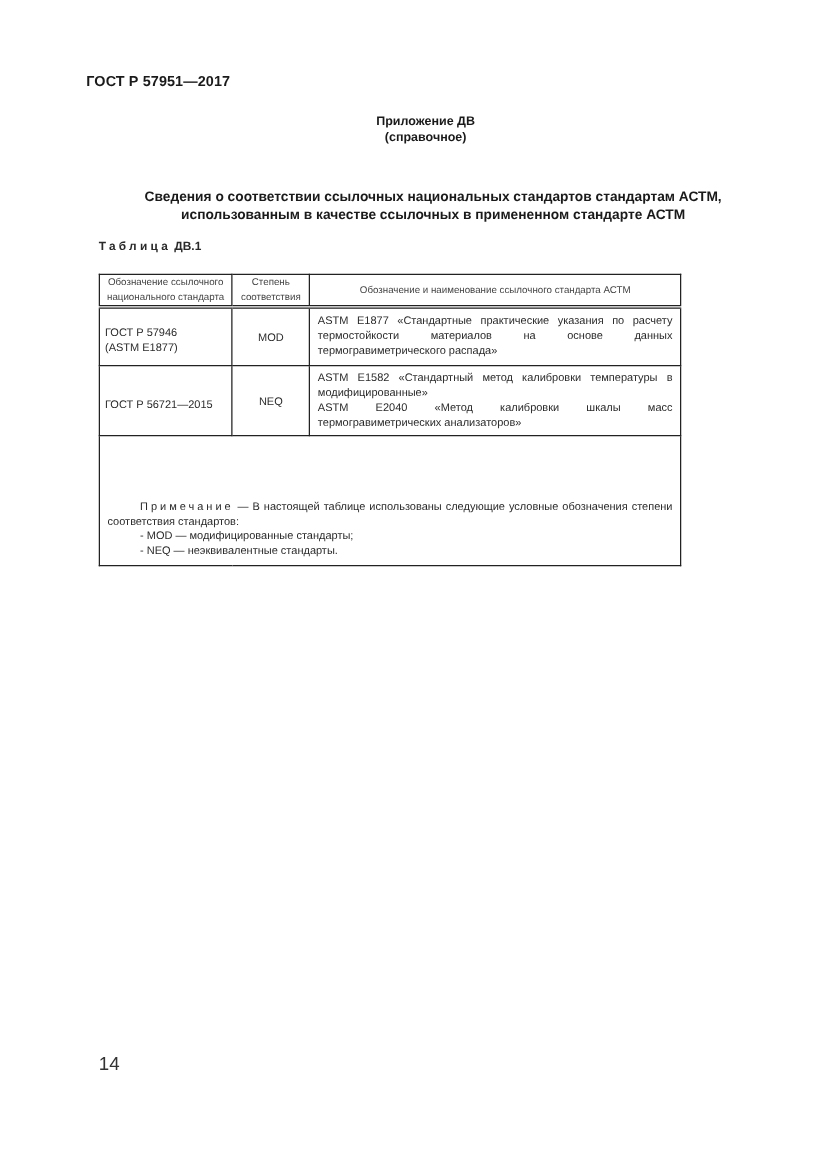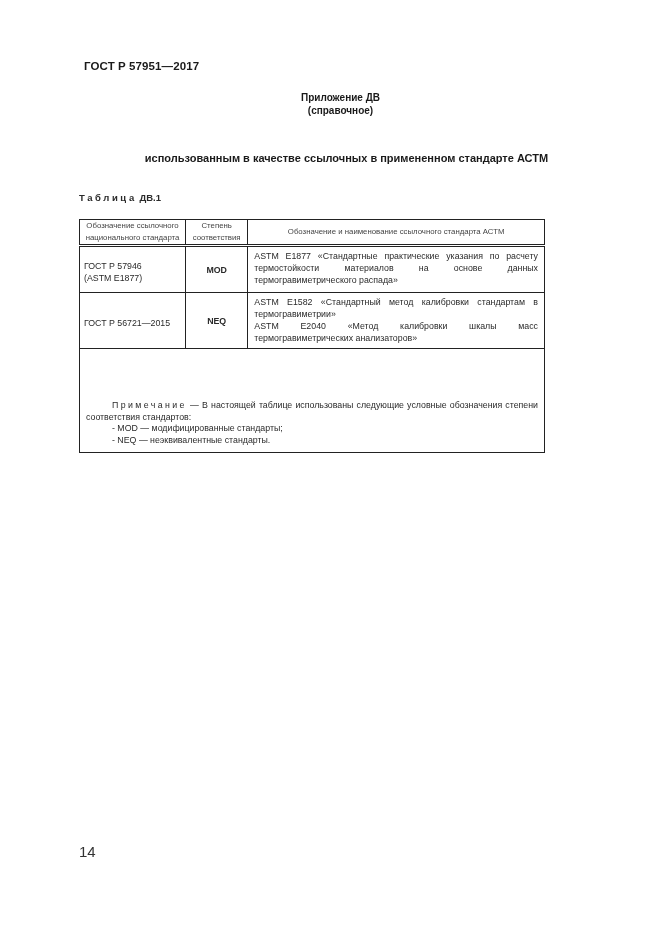--- a/index.html
+++ b/index.html
@@ -10,21 +10,21 @@
     body {
       width: 661px;
       height: 935px;
       position: relative;
       overflow: hidden;
       font-family: "Liberation Sans", "DejaVu Sans", sans-serif;
       color: #1a1a1a;
     }
     .doc-header {
       position: absolute;
-      left: 84px;
+      left: 69px;
       top: 60px;
       font-size: 11.5px;
       font-weight: bold;
       letter-spacing: 0.1px;
     }
     .appendix {
       position: absolute;
       left: 0;
       width: 661px;
       top: 92px;
@@ -83,21 +83,20 @@
     .col2 { width: 66px; }
     .col3 { width: 347px; }
     td.c1 {
       padding: 4px 4px 0 4px !important;
       line-height: 12px;
       vertical-align: middle !important;
     }
     td.c2 {
       text-align: center;
       vertical-align: middle !important;
-      font-weight: bold;
     }
     td.c3 {
       padding: 3px 6px 4px 6px !important;
       line-height: 12px;
       text-align: justify;
     }
     tr.row1 td { height: 38px; }
     tr.row2 td { height: 42px; }
     td.note {
       padding: 6px 6px 6px 6px !important;
@@ -127,20 +126,21 @@
 <body>
 
 <div class="doc-header">ГОСТ Р 57951—2017</div>
 
 <div class="appendix">
   <div>Приложение ДВ</div>
   <div>(справочное)</div>
 </div>
 
 <div class="section-title">
+  <div>Сведения о соответствии ссылочных национальных стандартов стандартам АСТМ,</div>
   <div>использованным в качестве ссылочных в примененном стандарте АСТМ</div>
 </div>
 
 <div class="table-caption">
   <span class="spaced">Таблица</span>
   <span>ДВ.1</span>
 </div>
 
 <table class="ref-table">
   <colgroup>
@@ -171,21 +171,21 @@
       <td class="c3">
         <div>ASTM E1877 «Стандартные практические указания по расчету термостойкости материалов на основе данных термогравиметрического распада»</div>
       </td>
     </tr>
     <tr class="row2">
       <td class="c1">
         <div>ГОСТ Р 56721—2015</div>
       </td>
       <td class="c2">NEQ</td>
       <td class="c3">
-        <div>ASTM E1582 «Стандартный метод калибровки стандартам в термогравиметрии»</div>
+        <div>ASTM E1582 «Стандартный метод калибровки температуры в модифицированные»</div>
         <div>ASTM E2040 «Метод калибровки шкалы масс термогравиметрических анализаторов»</div>
       </td>
     </tr>
     <tr>
       <td class="note" colspan="3">
         <div class="note-first"><span class="note-label">Примечание</span><span> — В настоящей таблице использованы следующие условные обозначения степени соответствия стандартов:</span></div>
         <div class="note-item">- MOD — модифицированные стандарты;</div>
         <div class="note-item">- NEQ — неэквивалентные стандарты.</div>
       </td>
     </tr>

